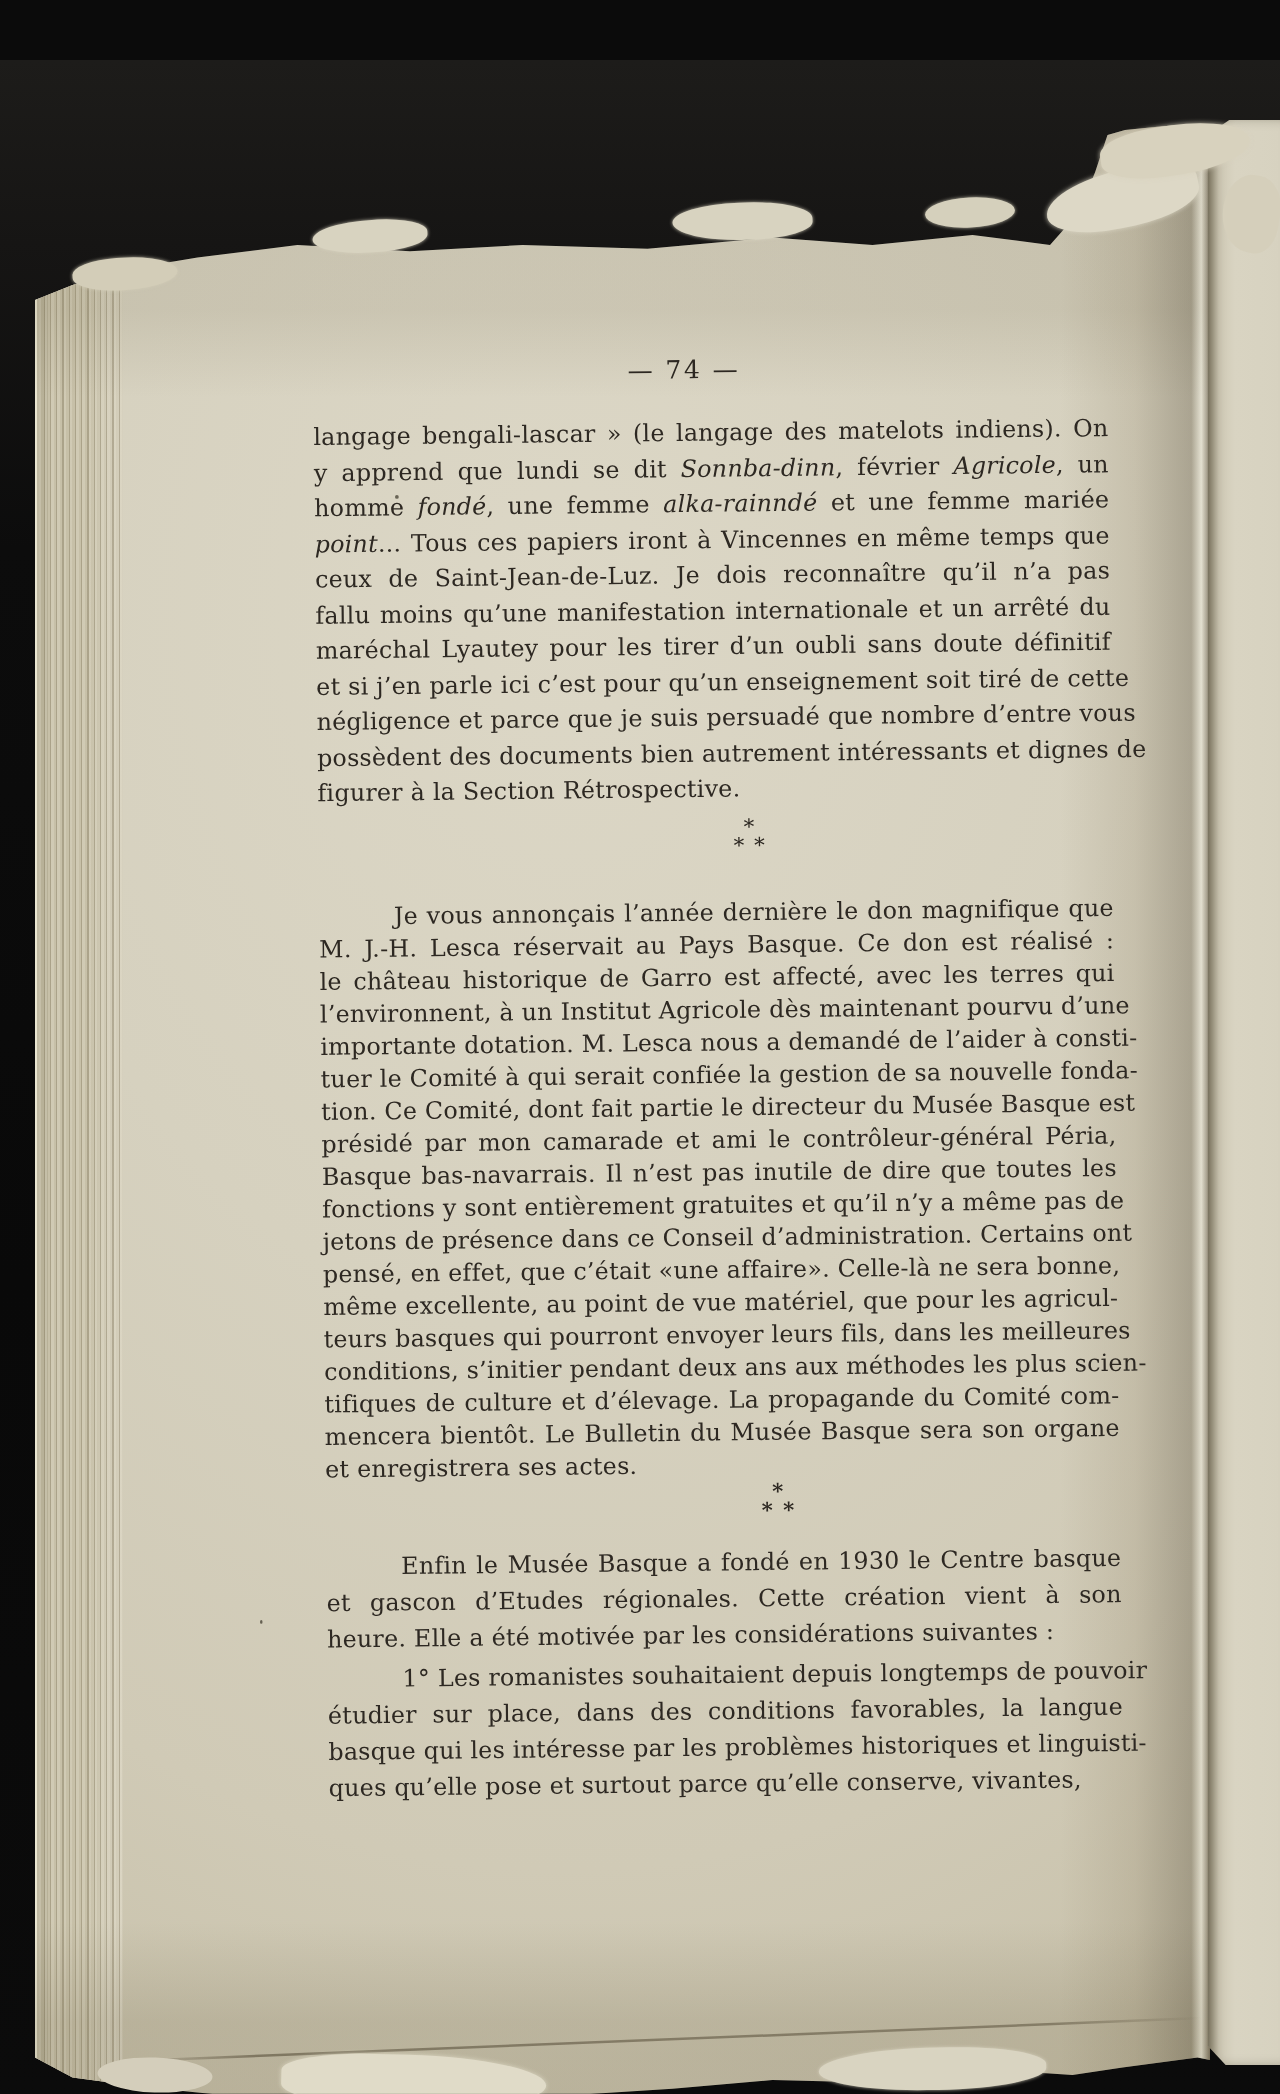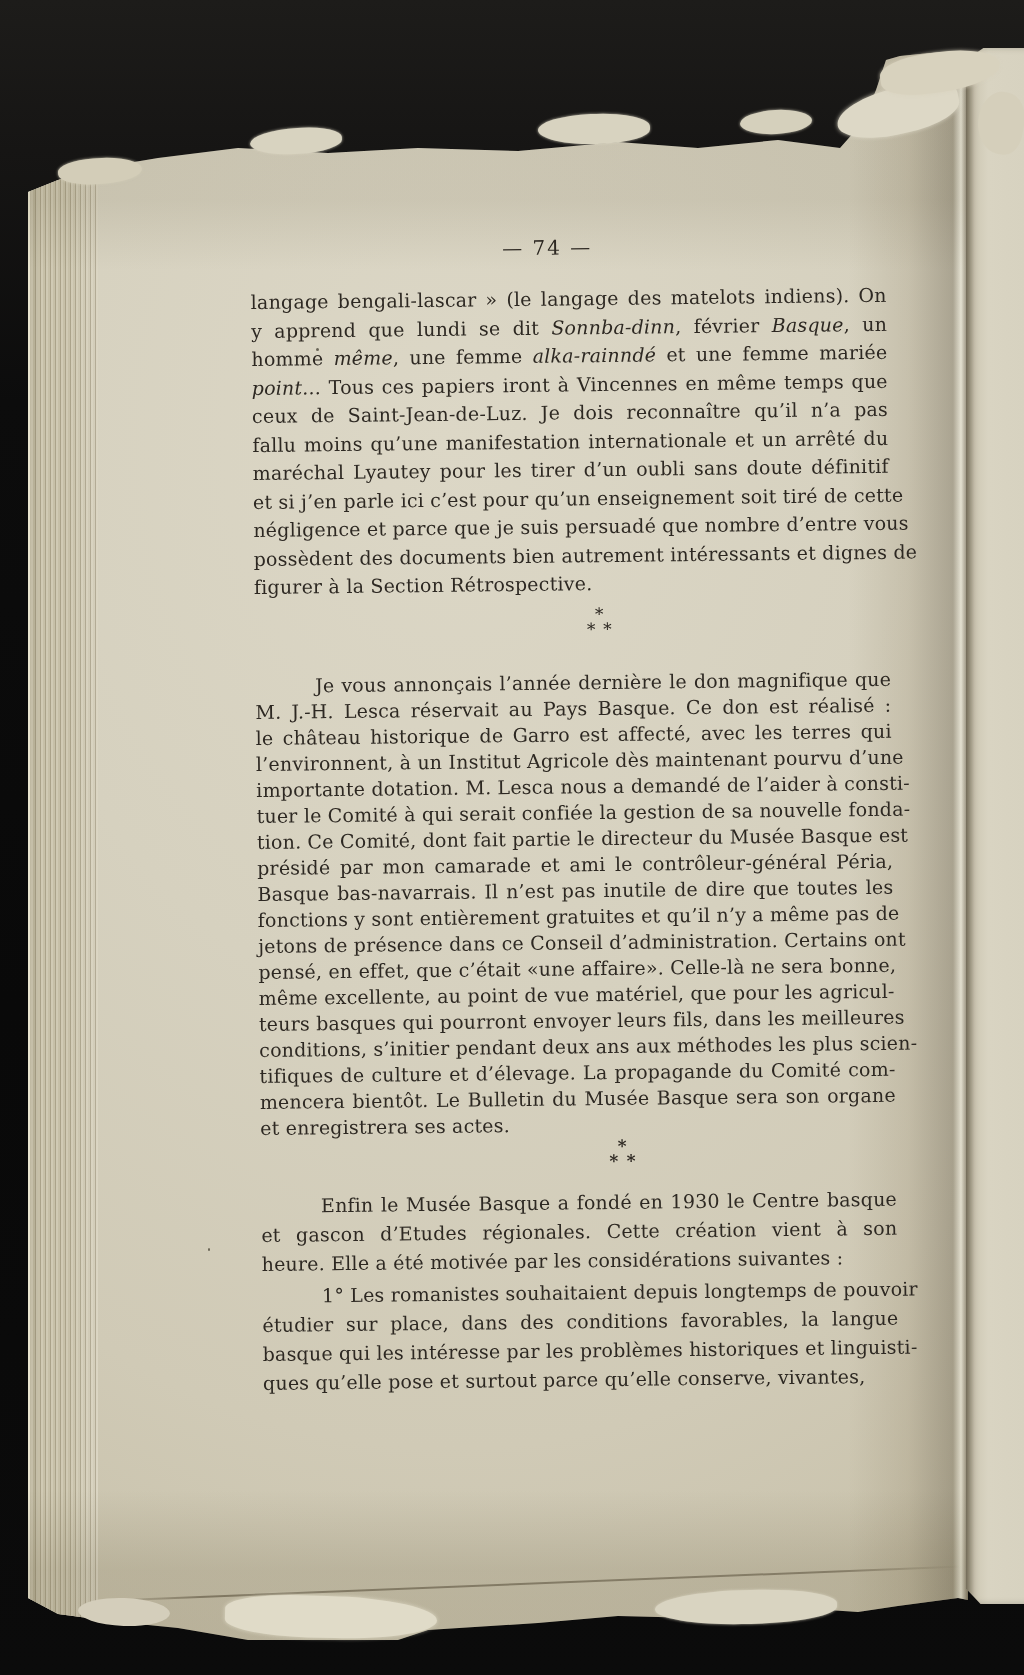--- a/index.html
+++ b/index.html
@@ -4,20 +4,21 @@
 <style>
   html,body{margin:0;padding:0;}
   body{
     width:1024px;height:1675px;position:relative;overflow:hidden;
     background:#0b0b0b;
     font-family:"DejaVu Serif", serif;
   }
   .scene{
     position:absolute;inset:0;
     background:linear-gradient(180deg,#1d1c1a 0%,#161514 9%,#0c0c0c 24%,#090909 60%,#0b0b0b 100%);
+    margin-top:48px;
   }
   
   .main-page{
     position:absolute;left:28px;top:40px;width:940px;height:1600px;
     background:radial-gradient(120% 90% at 45% 25%, #dcd7c6 0%, #d6d1bf 40%, #d0cab6 70%, #c4bda5 100%);
     clip-path:polygon(
       0px 152px,30px 140px,70px 128px,130px 118px,210px 108px,300px 113px,
       390px 108px,490px 111px,590px 102px,670px 108px,750px 100px,812px 108px,
       835px 82px,848px 50px,858px 20px,872px 16px,902px 13px,932px 11px,940px 14px,
       940px 1560px,930px 1558px,870px 1566px,830px 1572px,770px 1568px,670px 1578px,
@@ -114,22 +115,22 @@
   <div class="tuft tE3"></div>
   <div class="tuft tF"></div>
   <div class="tuft tG"></div>
   <div class="tuft tH"></div>
 
   <div class="text-column">
     <div class="page-number">— 74 —</div>
 
   <div class="block block-0 paragraph">
         <div class="line">langage bengali-lascar » (le langage des matelots indiens). On</div>
-        <div class="line">y apprend que lundi se dit <em>Sonnba-dinn</em>, février <em>Basque</em>, un</div>
-        <div class="line">homme <em>même</em>, une femme <em>alka-rainndé</em> et une femme mariée</div>
+        <div class="line">y apprend que lundi se dit <em>Sonnba-dinn</em>, février <em>Agricole</em>, un</div>
+        <div class="line">homme <em>fondé</em>, une femme <em>alka-rainndé</em> et une femme mariée</div>
         <div class="line"><em>point</em>... Tous ces papiers iront à Vincennes en même temps que</div>
         <div class="line">ceux de Saint-Jean-de-Luz. Je dois reconnaître qu’il n’a pas</div>
         <div class="line">fallu moins qu’une manifestation internationale et un arrêté du</div>
         <div class="line">maréchal Lyautey pour les tirer d’un oubli sans doute définitif</div>
         <div class="line">et si j’en parle ici c’est pour qu’un enseignement soit tiré de cette</div>
         <div class="line">négligence et parce que je suis persuadé que nombre d’entre vous</div>
         <div class="line">possèdent des documents bien autrement intéressants et dignes de</div>
         <div class="line last">figurer à la Section Rétrospective.</div>
       </div>
       <div class="block block-1 divider">

